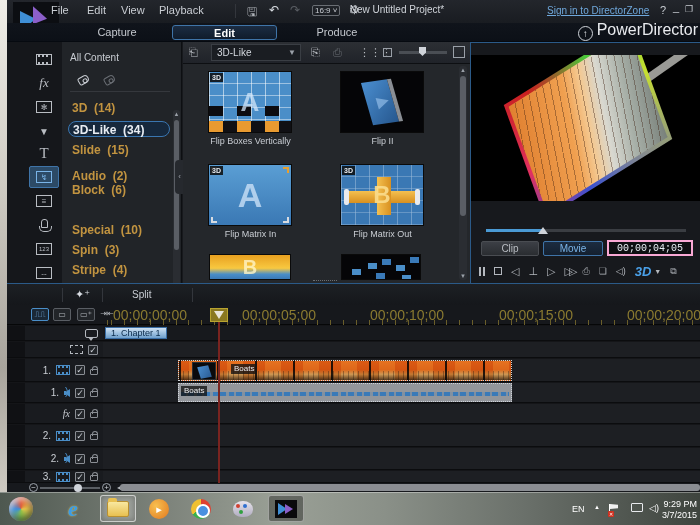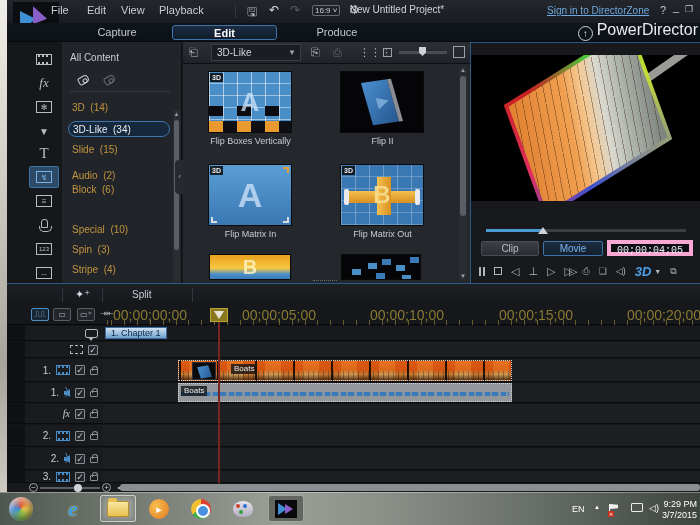--- a/index.html
+++ b/index.html
@@ -53,21 +53,21 @@
   .catpanel { position:absolute; left:55px; top:42px; width:120px; height:241px;
     background:#212428; border-right:1px solid #0d0f12; }
   .allcontent { position:absolute; left:8px; top:10px; color:#c9cdd3; font-size:10px; }
   .tagrow { position:absolute; left:8px; top:32px; width:100px; height:18px; border-bottom:1px solid #35383d; }
   .tag { position:absolute; top:2px; width:11px; height:8px; border:1px solid #c9cdd3;
     border-radius:2px 4px 4px 2px; transform:rotate(-30deg); }
   .tag.dim { border-color:#6a6e74; }
   .tag:after { content:""; position:absolute; right:1px; top:2px; width:3px; height:3px;
     border:1px solid currentColor; border-radius:50%; color:inherit; }
   .cat { position:absolute; left:6px; width:102px; height:16px; line-height:16px;
-    color:#c29440; font-size:10px; padding-left:4px; white-space:nowrap; }
+    color:#c29440; font-size:12px; padding-left:4px; white-space:nowrap;font-weight:bold; }
   .cat.sel { background:#16283c; border:1px solid #3a76b0; color:#e9eef4; border-radius:8px; }
   .vscroll { position:absolute; background:#2a2d32; border-radius:3px; }
   .vthumb { position:absolute; left:1px; width:5px; background:#5a5e65; border-radius:3px; }
   .sarrow { position:absolute; left:0; width:7px; text-align:center; color:#9aa0a8; font-size:6px; line-height:6px; }
   .collapse { position:absolute; left:168px; top:160px; width:9px; height:34px; background:#26292e;
     border-radius:4px 0 0 4px; color:#9aa0a8; font-size:8px; line-height:34px; text-align:center; }
 
   
   .libpanel { position:absolute; left:176px; top:42px; width:287px; height:241px; background:#24272b; }
   .libhead { position:absolute; left:0; top:0; width:287px; height:22px;
@@ -102,21 +102,21 @@
   .flip3d .masts { position:absolute; inset:0;
     background:repeating-linear-gradient(100deg,transparent 0 7px,rgba(60,30,15,.55) 7px 8px); opacity:.7; }
   .grayslab { position:absolute; left:160px; top:10px; width:60px; height:8px; background:#9a9a96;
     transform:rotate(-35deg); }
   .seek { position:absolute; left:15px; top:186px; width:200px; height:3px; background:#3a3d42; }
   .seek .fill { position:absolute; left:0; top:0; height:3px; background:#4a9ad4; }
   .seek .knob { position:absolute; top:-2px; width:0; height:0; border-left:5px solid transparent;
     border-right:5px solid transparent; border-bottom:7px solid #cfd3d9; }
   .pbtn { position:absolute; top:198px; height:15px; line-height:13px; text-align:center;
     font-size:10px; border-radius:2px; }
-  .timecode { position:absolute; top:197px; height:16px; background:#0e0f12; border:4px solid #f9a8d4;
+  .timecode { position:absolute; top:197px; height:16px; background:#0e0f12; border:2px solid #f9a8d4;
     color:#e9eef4; font-family:"Liberation Mono", monospace; font-size:10px; line-height:14px; text-align:center; }
   .transport { position:absolute; left:8px; top:218px; width:215px; height:20px; display:flex;
     align-items:center; gap:9px; color:#b4b8be; font-size:11px; }
   .tbars { display:inline-flex; gap:2px; }
   .tbars i { width:2px; height:9px; background:#b4b8be; }
   .tstop { width:8px; height:8px; border:1px solid #b4b8be; }
   .t3d { color:#4aa0e8; font-weight:bold; font-style:italic; font-size:13px; }
 
   
   .splitbar { position:absolute; left:0; top:283px; width:693px; height:22px;

